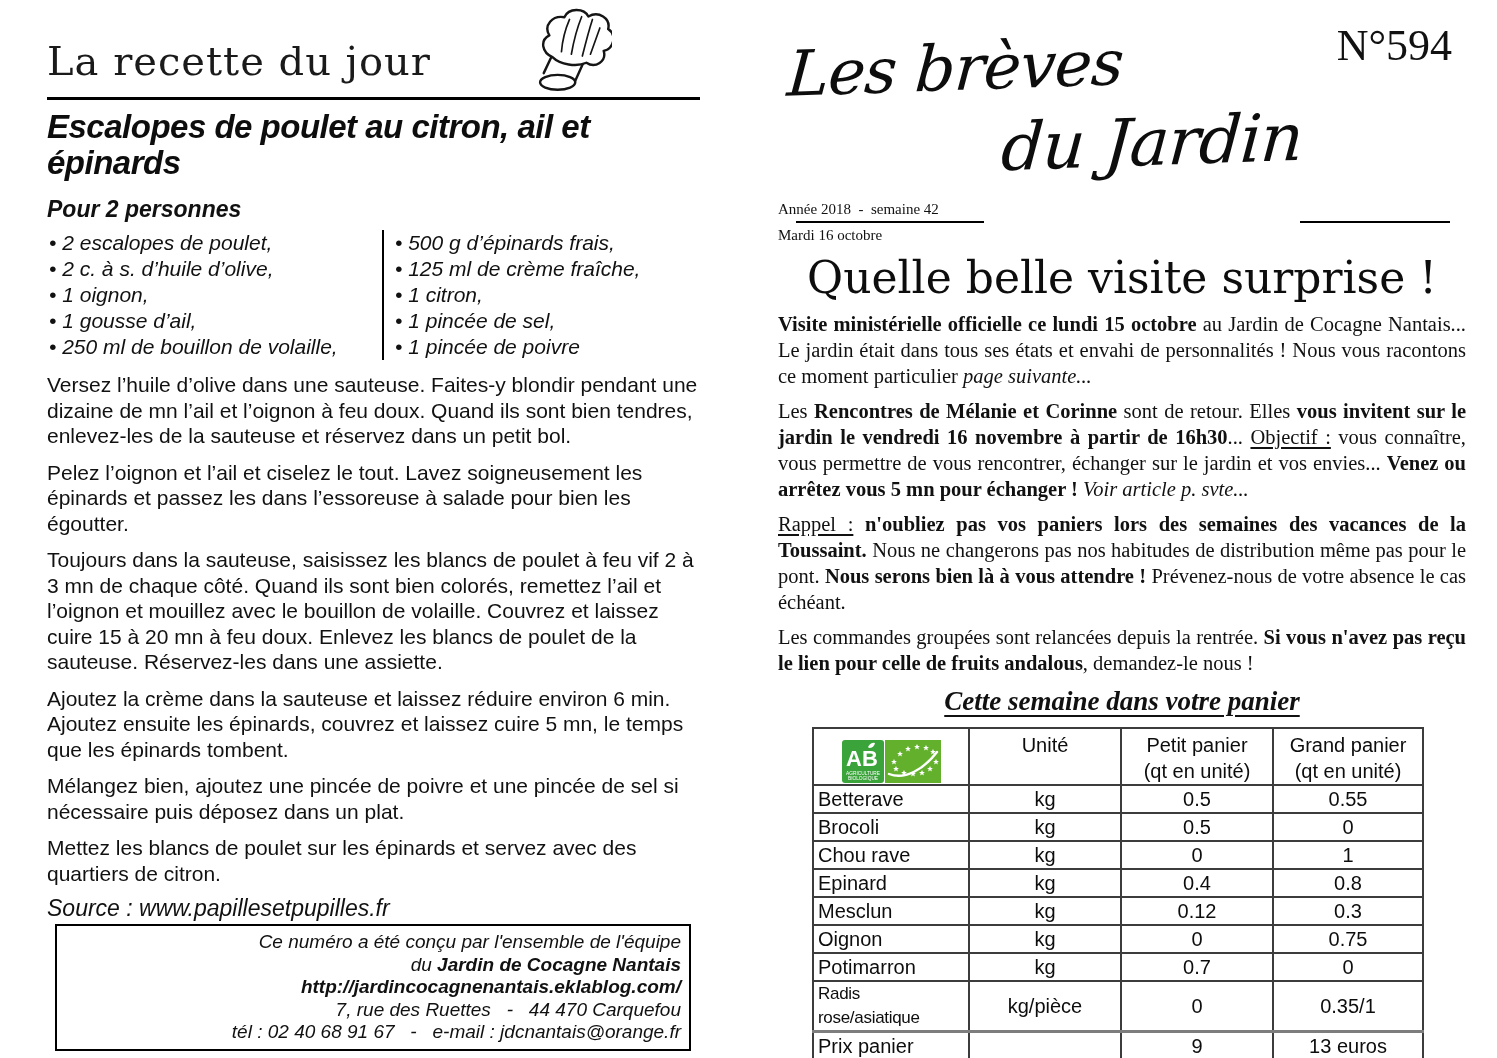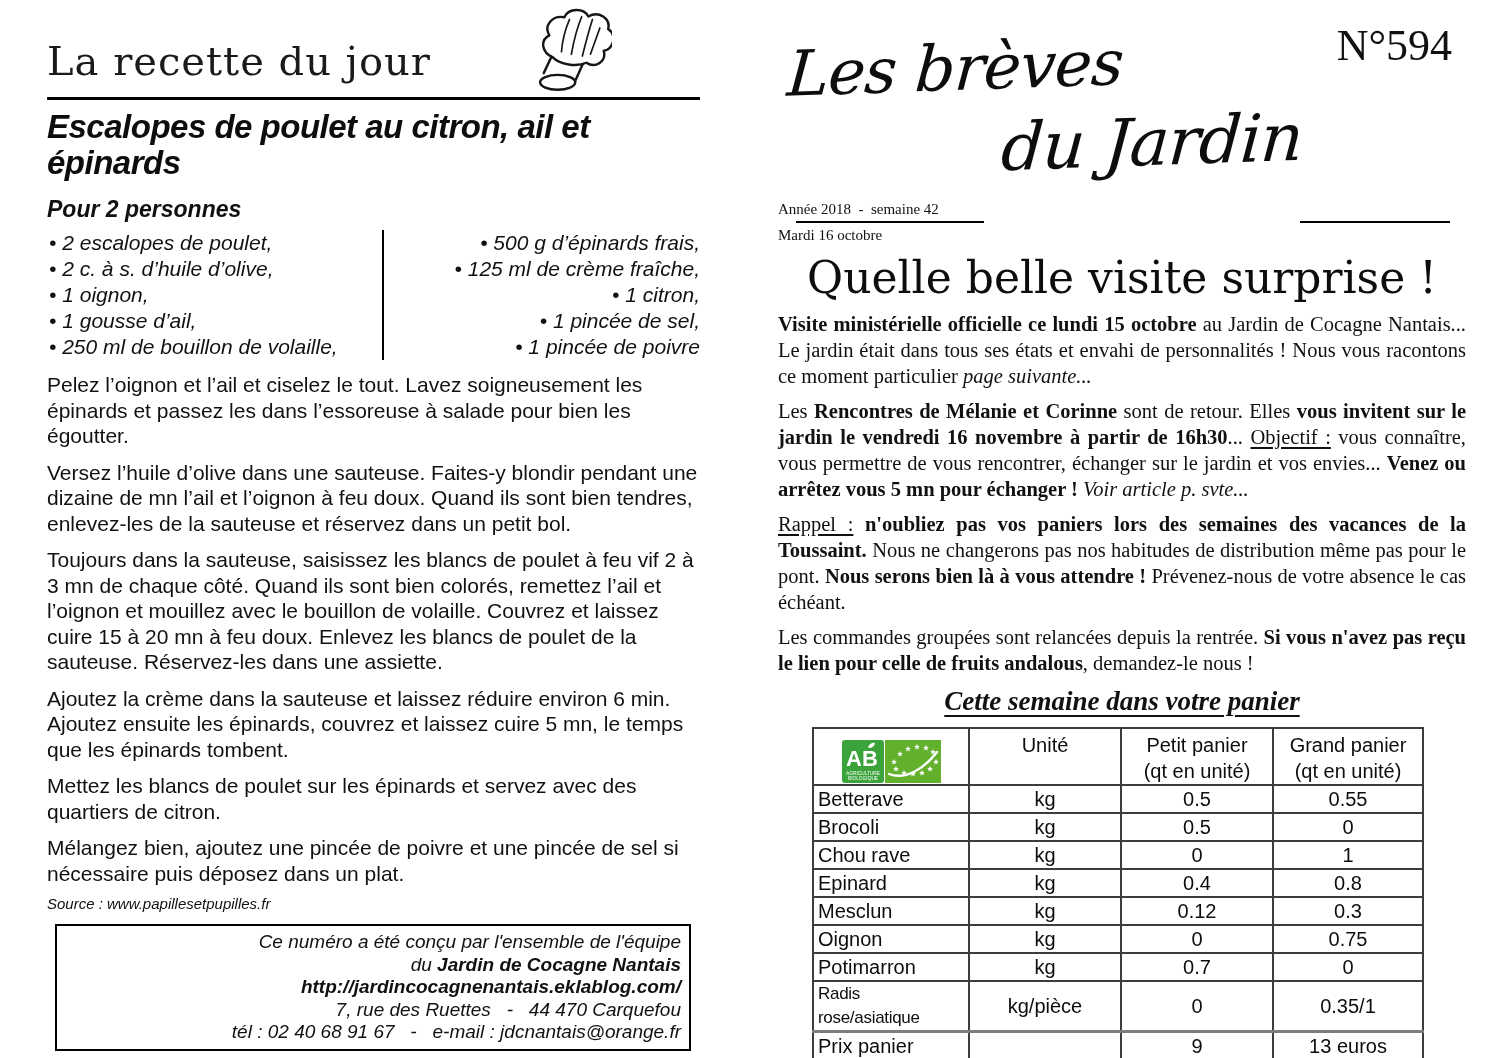--- a/index.html
+++ b/index.html
@@ -12,24 +12,24 @@
   .masthead-title{position:absolute;left:0;right:70px;top:38px;text-align:left;
                   font-family:"DejaVu Serif",serif;font-size:40px;letter-spacing:1px;color:#1a1a1a;}
   .chef-hat{position:absolute;right:88px;top:2px;}
   .rule{height:3px;background:#000;}
   .recipe-title{margin:9px 0 0 0;font-size:33px;line-height:36px;font-weight:bold;font-style:italic;
                 letter-spacing:-0.5px;color:#0d0d0d;}
   .servings{margin-top:15px;font-size:23px;font-weight:bold;font-style:italic;}
   .ingredients{display:flex;margin-top:7px;}
   .ing-col{list-style:none;margin:0;padding:0;font-style:italic;font-size:21px;line-height:26px;}
   .ing-col.col1{width:333px;padding-left:2px;}
-  .ing-col.col2{border-left:2px solid #000;padding-left:11px;flex:1;text-align:right;}
+  .ing-col.col2{border-left:2px solid #000;padding-left:11px;flex:1;}
   #steps p{margin:11px 0 0 0;font-size:21px;line-height:25.5px;}
   #steps p:first-child{margin-top:12px;}
-  .source{margin-top:9px;font-style:italic;font-size:15px;}
+  .source{margin-top:9px;font-style:italic;font-size:23px;}
   .footer-box{position:absolute;left:8px;top:924px;width:616px;border:2px solid #000;
               padding:5px 8px;text-align:right;font-style:italic;font-size:19px;line-height:22.5px;}
   .footer-box .b{font-weight:bold;}
 
   
   .right-page{position:absolute;left:778px;top:0;width:688px;height:1058px;
               font-family:"Liberation Serif",serif;}
   .news-masthead{position:relative;height:196px;}
   .script{position:absolute;font-family:"DejaVu Serif",serif;font-style:italic;color:#0d0d0d;
           transform:skewX(-6deg) rotate(-2deg);letter-spacing:-1px;}
@@ -97,26 +97,26 @@
       <ul id="ing2" class="ing-col col2">
           <li>• 500 g d’épinards frais,</li>
           <li>• 125 ml de crème fraîche,</li>
           <li>• 1 citron,</li>
           <li>• 1 pincée de sel,</li>
           <li>• 1 pincée de poivre</li>
         </ul>
     </div>
 
     <div id="steps">
+        <p>Versez l’huile d’olive dans une sauteuse. Faites-y blondir pendant une dizaine de mn l’ail et l’oignon à feu doux. Quand ils sont bien tendres, enlevez-les de la sauteuse et réservez dans un petit bol.</p>
         <p>Pelez l’oignon et l’ail et ciselez le tout. Lavez soigneusement les épinards et passez les dans l’essoreuse à salade pour bien les égoutter.</p>
-        <p>Versez l’huile d’olive dans une sauteuse. Faites-y blondir pendant une dizaine de mn l’ail et l’oignon à feu doux. Quand ils sont bien tendres, enlevez-les de la sauteuse et réservez dans un petit bol.</p>
         <p>Toujours dans la sauteuse, saisissez les blancs de poulet à feu vif 2 à 3 mn de chaque côté. Quand ils sont bien colorés, remettez l’ail et l’oignon et mouillez avec le bouillon de volaille. Couvrez et laissez cuire 15 à 20 mn à feu doux. Enlevez les blancs de poulet de la sauteuse. Réservez-les dans une assiette.</p>
         <p>Ajoutez la crème dans la sauteuse et laissez réduire environ 6 min. Ajoutez ensuite les épinards, couvrez et laissez cuire 5 mn, le temps que les épinards tombent.</p>
+        <p>Mélangez bien, ajoutez une pincée de poivre et une pincée de sel si nécessaire puis déposez dans un plat.</p>
         <p>Mettez les blancs de poulet sur les épinards et servez avec des quartiers de citron.</p>
-        <p>Mélangez bien, ajoutez une pincée de poivre et une pincée de sel si nécessaire puis déposez dans un plat.</p>
       </div>
 
     <div class="source">Source : www.papillesetpupilles.fr</div>
 
     <div class="footer-box">
       <div>Ce numéro a été conçu par l'ensemble de l'équipe</div>
       <div><span>du </span><span class="b">Jardin de Cocagne Nantais</span></div>
       <div class="b">http://jardincocagnenantais.eklablog.com/</div>
       <div>7, rue des Ruettes&nbsp;&nbsp;&nbsp;-&nbsp;&nbsp;&nbsp;44 470 Carquefou</div>
       <div>tél : 02 40 68 91 67&nbsp;&nbsp;&nbsp;-&nbsp;&nbsp;&nbsp;e-mail : jdcnantais@orange.fr</div>

